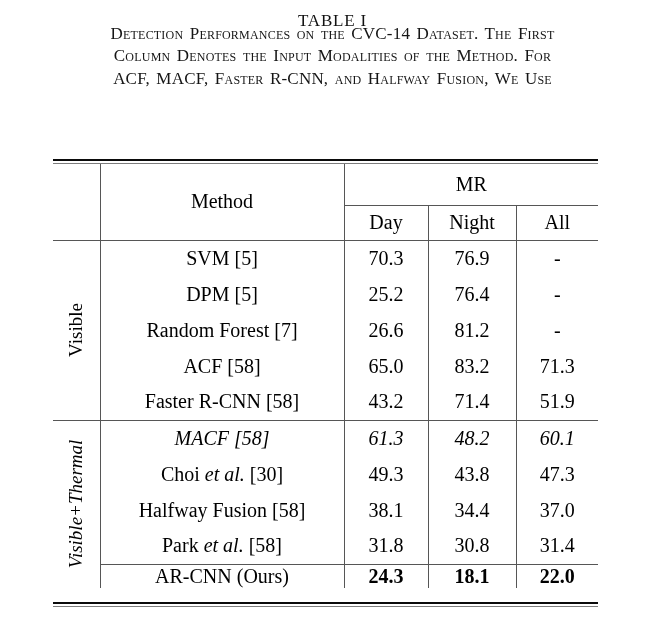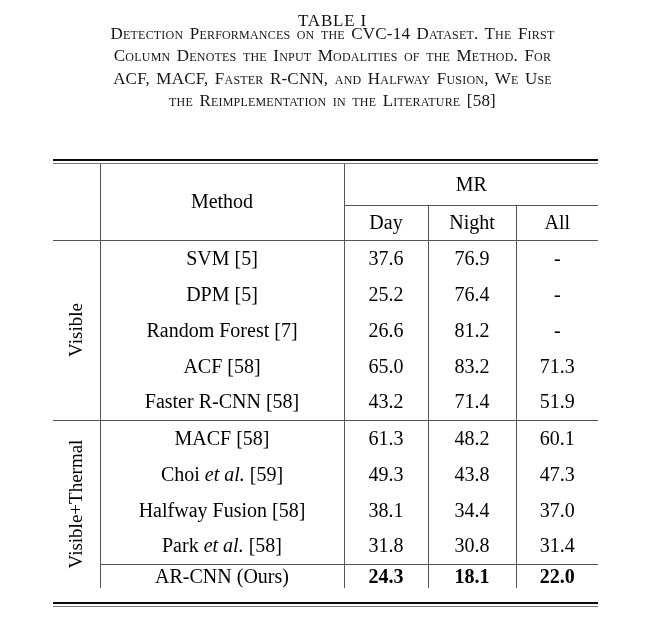--- a/index.html
+++ b/index.html
@@ -42,21 +42,21 @@
 
   tr.h1 { height:41px; }
   tr.h2 { height:35px; }
   tr.body { height:36px; }
   tr.ours { height:22px; }
 
   
   .br  { border-right:1.5px solid #565656;margin-top:16px; }
   .bl  { border-left:1.5px solid #565656; }
   .bb  { border-bottom:1.5px solid #565656; }
-  tr.group2-first td { border-top:1.5px solid #565656; }
+  tr.group2-first td { border-top:1.5px solid #565656;font-style:italic; }
   tr.ours td { border-top:1.5px solid #565656; }
   tr.ours td.num { font-weight:bold; }
 
   td.mod { position:relative; }
   td.mod .rot {
     position:absolute; left:50%; top:50%;
     transform:translate(-50%,-50%) rotate(-90deg);
     white-space:nowrap; font-size:19px;
   }
   i { font-style:italic; }
@@ -65,21 +65,20 @@
 <body>
 
 <div class="sheet">
 
   <div class="tbl-label">TABLE I</div>
 
   <div class="caption">
     <div class="cap-line">Detection Performances on the CVC-14 Dataset. The First</div>
     <div class="cap-line">Column Denotes the Input Modalities of the Method. For</div>
     <div class="cap-line">ACF, MACF, Faster R-CNN, and Halfway Fusion, We Use</div>
-    <div class="cap-line">the Reimplementation in the Literature [58]</div>
   </div>
 
   <div class="rule rule-top">
     <div class="black"></div>
       <div class="gap"></div>
       <div class="gray"></div>
   </div>
 
   <table class="data">
     <colgroup>
@@ -99,21 +98,21 @@
         <td class="bl bb">Day</td>
         <td class="bl bb">Night</td>
         <td class="bl bb">All</td>
       </tr>
 
       <tr class="body">
         <td class="mod br" rowspan="5">
           <span class="rot">Visible</span>
         </td>
         <td class="br"><span>SVM [5]</span><i></i><span></span></td>
-        <td class="br num">37.6</td>
+        <td class="br num">70.3</td>
         <td class="br num">76.9</td>
         <td class="num">-</td>
       </tr>
       <tr class="body">
         <td class="br"><span>DPM [5]</span><i></i><span></span></td>
         <td class="br num">25.2</td>
         <td class="br num">76.4</td>
         <td class="num">-</td>
       </tr>
       <tr class="body">
@@ -138,21 +137,21 @@
       <tr class="body group2-first">
         <td class="mod br" rowspan="5">
           <span class="rot">Visible+Thermal</span>
         </td>
         <td class="br"><span>MACF [58]</span><i></i><span></span></td>
         <td class="br num">61.3</td>
         <td class="br num">48.2</td>
         <td class="num">60.1</td>
       </tr>
       <tr class="body">
-        <td class="br"><span>Choi </span><i>et al.</i><span> [59]</span></td>
+        <td class="br"><span>Choi </span><i>et al.</i><span> [30]</span></td>
         <td class="br num">49.3</td>
         <td class="br num">43.8</td>
         <td class="num">47.3</td>
       </tr>
       <tr class="body">
         <td class="br"><span>Halfway Fusion [58]</span><i></i><span></span></td>
         <td class="br num">38.1</td>
         <td class="br num">34.4</td>
         <td class="num">37.0</td>
       </tr>

